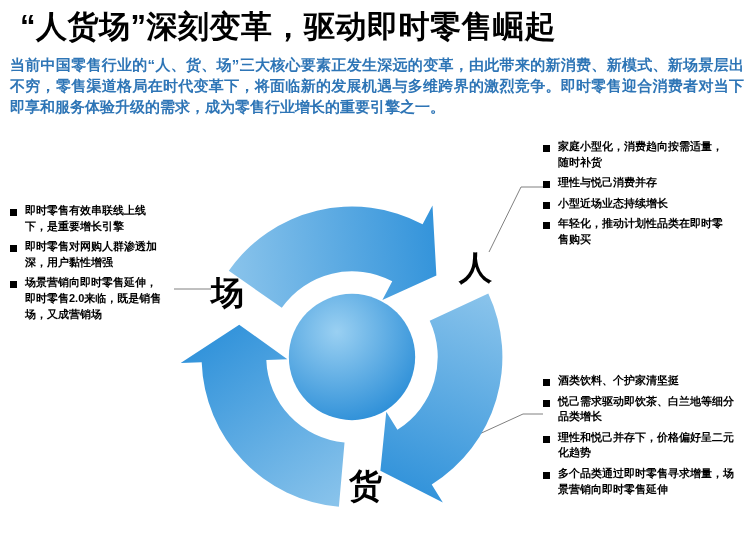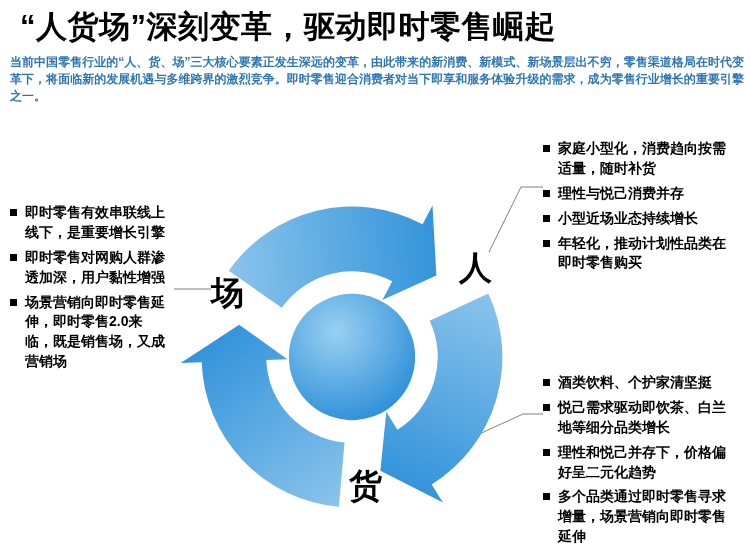--- a/index.html
+++ b/index.html
@@ -6,33 +6,33 @@
   .slide{
     position:relative;width:750px;height:549px;background:#ffffff;
     font-family:"Liberation Sans","DejaVu Sans",sans-serif;overflow:hidden;
   }
   .title{
     position:absolute;left:20px;top:6px;margin:0;
     font-size:31px;font-weight:bold;color:#000;letter-spacing:.5px;white-space:nowrap;
   }
   .intro{
     position:absolute;left:10px;top:54px;width:734px;margin:0;
-    font-size:12px;line-height:1.4;font-weight:bold;color:#2E75B6;text-align:justify;
+    font-size:15px;line-height:1.4;font-weight:bold;color:#2E75B6;text-align:justify;
   }
   .diagram{position:absolute;left:167px;top:172px;width:370px;height:370px;}
   .dlabel{
     position:absolute;font-size:33px;font-weight:bold;color:#000;line-height:1;
   }
   .dlabel-ren{left:292px;top:79px;}
   .dlabel-huo{left:182px;top:297px;}
   .dlabel-chang{left:44px;top:104px;}
   .connectors{position:absolute;left:0;top:0;width:750px;height:549px;pointer-events:none;}
   .blist{
     position:absolute;list-style:none;margin:0;padding:0;
-    font-size:14px;font-weight:bold;color:#000;line-height:1.42;
+    font-size:11px;font-weight:bold;color:#000;line-height:1.42;
   }
   .blist li{display:flex;margin:0 0 5px 0;}
   .sq{flex:0 0 auto;width:7px;height:7px;background:#000;margin:6px 8px 0 0;}
   .list-chang{left:10px;top:203px;width:156px;}
   .list-ren{left:543px;top:139px;width:190px;}
   .list-huo{left:543px;top:373px;width:196px;}
 </style>
 </head>
 <body>
 

